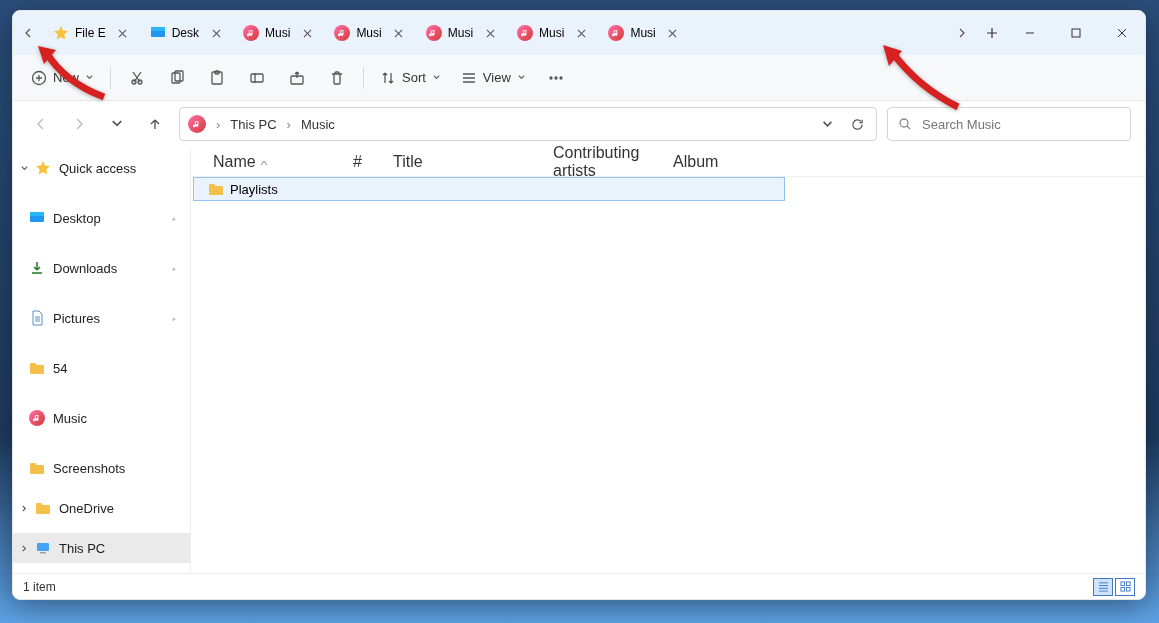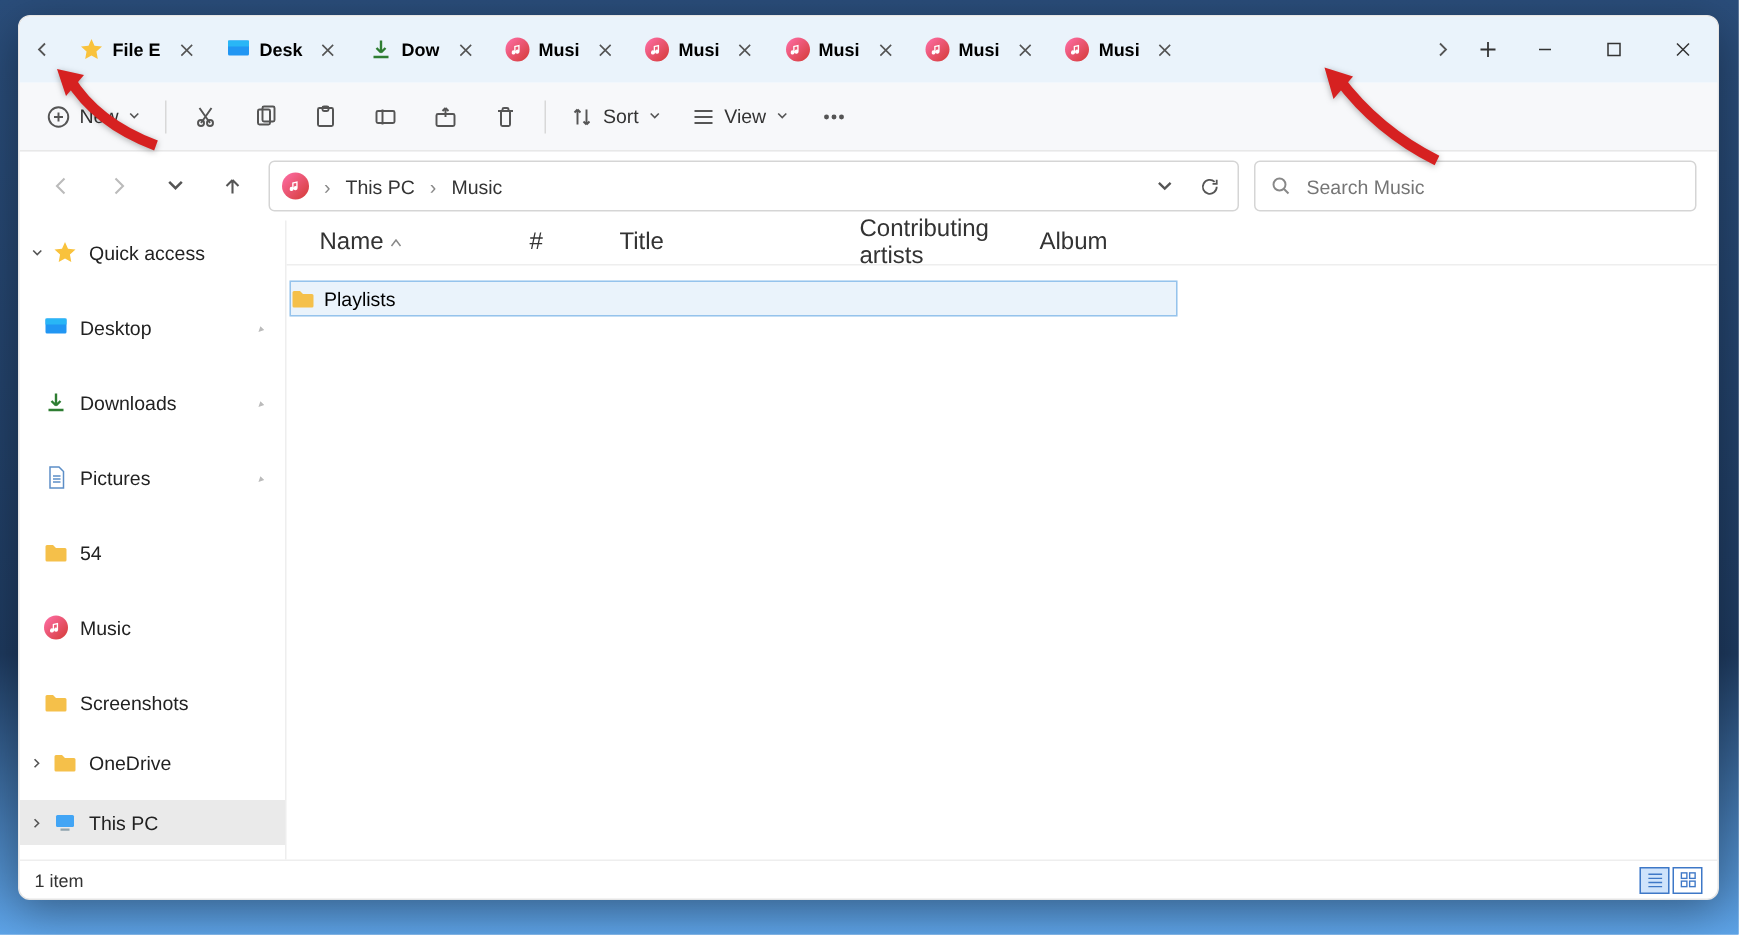--- a/index.html
+++ b/index.html
@@ -2,21 +2,21 @@
 <html><head>
 <meta charset="utf-8">
 <style>
   * { box-sizing: border-box; font-family: "Segoe UI", -apple-system, sans-serif; }
   html,body { margin:0; padding:0; width:1159px; height:623px; background:linear-gradient(180deg,#2a4d7a 0%,#1e3a5f 70%,#5ea4e8 100%); overflow:hidden; }
   .window { position:absolute; top:10px; left:12px; width:1134px; height:590px; background:#fff; border-radius:8px; box-shadow:0 8px 30px rgba(0,0,0,.35); display:flex; flex-direction:column; overflow:hidden; border:1px solid #e5e5e5;}
   
   .titlebar { height:44px; background:#eaf3fb; display:flex; align-items:stretch; position:relative; }
   .tabscroll-btn { width:30px; display:flex; align-items:center; justify-content:center; color:#555; cursor:pointer;}
   .tabscroll-btn svg{width:10px;height:10px;}
-  .tabs { flex:1; display:flex; align-items:center; overflow:hidden;font-weight:bold;}
+  .tabs { flex:1; display:flex; align-items:center; overflow:hidden;}
   .tab { display:flex; align-items:center; height:34px; padding:0 6px 0 10px; border-radius:6px 6px 0 0; margin-right:2px; font-size:12px; color:#000; gap:6px; min-width:0; flex:0 0 auto;}
   .tab .favicon { width:16px; height:16px; display:flex; align-items:center; justify-content:center; flex:0 0 16px;}
   .tab .lbl { white-space:nowrap; overflow:hidden; text-overflow:ellipsis; max-width:38px;}
   .tab .close { width:18px; height:18px; display:flex; align-items:center; justify-content:center; color:#555; border-radius:3px; cursor:pointer; margin-left:2px;}
   .tab .close svg{width:9px;height:9px;}
   .addtab { width:30px; display:flex; align-items:center; justify-content:center; color:#333;}
   .addtab svg{width:12px;height:12px;}
   .winctrl { display:flex; }
   .winbtn { width:46px; display:flex; align-items:center; justify-content:center; color:#333;}
   .winbtn svg{width:10px;height:10px;}
@@ -31,21 +31,21 @@
   .navrow { height:46px; display:flex; align-items:center; padding:0 14px; gap:10px;}
   .navbtn{width:28px;height:28px;display:flex;align-items:center;justify-content:center;color:#666;border-radius:4px;cursor:pointer;}
   .navbtn.disabled{color:#bbb;cursor:default;}
   .navbtn svg{width:14px;height:14px;}
   .addrbar { flex:1; height:34px; border:1px solid #d5d5d5; border-radius:4px; display:flex; align-items:center; padding:0 8px; gap:8px; font-size:13px; color:#333;}
   .addrbar .seg{display:flex;align-items:center;gap:4px;cursor:pointer;}
   .addrbar .sep{color:#888;padding:0 2px;}
   .addrbar .spacer{flex:1;}
   .addrbar .addrbtn{width:22px;height:22px;display:flex;align-items:center;justify-content:center;color:#555;}
   .addrbar .addrbtn svg{width:13px;height:13px;}
-  .search { width:295px; height:34px; border:1px solid #d5d5d5; border-radius:4px; display:flex; align-items:center; padding:0 10px; gap:8px; color:#888; font-size:13px;}
+  .search { width:244px; height:34px; border:1px solid #d5d5d5; border-radius:4px; display:flex; align-items:center; padding:0 10px; gap:8px; color:#888; font-size:13px;}
   .search svg{width:14px;height:14px;}
   .search input{border:none;outline:none;flex:1;font-size:13px;color:#333;background:transparent;}
   
   .body { flex:1; display:flex; min-height:0;}
   .side { width:178px; border-right:1px solid #eee; padding:6px 0; overflow:auto;}
   .side-item { display:flex; align-items:center; height:30px; padding:0 10px 0 22px; font-size:13px; color:#222; gap:8px; position:relative; cursor:pointer;}
   .side-item.header{font-weight:400;}
   .side-item.selected{background:#eaeaea;}
   .side-item .ico{width:16px;height:16px;display:flex;align-items:center;justify-content:center;flex:0 0 16px;}
   .side-item .pin{margin-left:auto;color:#999;transform:rotate(45deg);}
@@ -53,21 +53,21 @@
   .side-item .expander{position:absolute;left:4px;width:14px;display:flex;justify-content:center;color:#555;}
   .side-item .expander svg{width:9px;height:9px;}
   .side-item.indent{padding-left:16px;margin-top:20px;}
   .side-sep{height:10px;}
   
   .content { flex:1; display:flex; flex-direction:column; min-width:0;}
   .cols { height:30px; display:flex; align-items:center; font-size:16px; color:#333; border-bottom:1px solid #eee; padding-left:14px;}
   .col { padding:0 8px; display:flex; align-items:center; gap:4px; border-right:1px solid transparent;}
   .col .sort{color:#888;}
   .col .sort svg{width:8px;height:8px;}
-  .filerow { height:24px; display:flex; align-items:center; font-size:13px; border:1px solid #95c3ec; background:#eaf3fb; margin:10px 360px 2px 2px;}
+  .filerow { height:24px; display:flex; align-items:center; font-size:13px; padding-left:14px; border:1px solid #95c3ec; background:#eaf3fb; margin:0 360px 2px 2px;}
   .filerow .ico{width:16px;height:16px;margin-right:6px;}
   .status { height:26px; border-top:1px solid #eee; display:flex; align-items:center; padding:0 10px; font-size:12px; color:#333;}
   .status .spacer{flex:1;}
   .viewswitch{display:flex;gap:2px;}
   .viewswitch .vb{width:20px;height:18px;border:1px solid #3e78c7;display:flex;align-items:center;justify-content:center;}
   .viewswitch .vb.active{background:#cfe3fb;}
   .viewswitch .vb svg{width:11px;height:11px;}
   
   .i-star { color:#f9c23c;}
   .i-music { background:linear-gradient(135deg,#ff6fa9,#d43a35);border-radius:50%;width:16px;height:16px;display:flex;align-items:center;justify-content:center;}
@@ -112,34 +112,20 @@
             </svg>
           </span>
         <span class="lbl">Desk</span>
         <span class="close">
             <svg viewBox="0 0 10 10">
               <path d="M1 1l8 8M9 1l-8 8" stroke="#555" stroke-width="1.2"></path>
             </svg>
           </span>
       </div>
 
-      <div class="tab">
-        <span class="favicon">
-            <svg viewBox="0 0 16 16">
-              <path d="M8 2v8m0 0l-3-3m3 3l3-3" stroke="#2e7d32" stroke-width="1.6" fill="none"></path>
-              <path d="M3 13h10" stroke="#2e7d32" stroke-width="1.6"></path>
-            </svg>
-          </span>
-        <span class="lbl">Dow</span>
-        <span class="close">
-            <svg viewBox="0 0 10 10">
-              <path d="M1 1l8 8M9 1l-8 8" stroke="#555" stroke-width="1.2"></path>
-            </svg>
-          </span>
-      </div>
 
       <div class="tab">
         <span class="favicon i-music">
             <svg viewBox="0 0 10 10">
               <path d="M6 1v5a1.5 1.5 0 11-1-1.4V2.2L3 2.6v4a1.5 1.5 0 11-1-1.4V1.8z"></path>
             </svg>
           </span>
         <span class="lbl">Musi</span>
         <span class="close">
             <svg viewBox="0 0 10 10">
@@ -488,21 +474,21 @@
       <div class="cols">
         <div class="col" style="width:140px;">
           <span>Name</span>
           <span class="sort"><svg viewBox="0 0 8 8">
                 <path d="M1 6l3-4 3 4" stroke="#888" fill="none"></path>
               </svg></span>
         </div>
         <div class="col" style="width:40px;">
             <span>#</span>
           </div>
-        <div class="col" style="width:160px;margin-left:20px;">
+        <div class="col" style="width:160px;">
             <span>Title</span>
           </div>
         <div class="col" style="width:120px;">
             <span>Contributing artists</span>
           </div>
         <div class="col" style="width:110px;text-align:center;">
             <span>Album</span>
           </div>
       </div>
       <div class="filerow">

